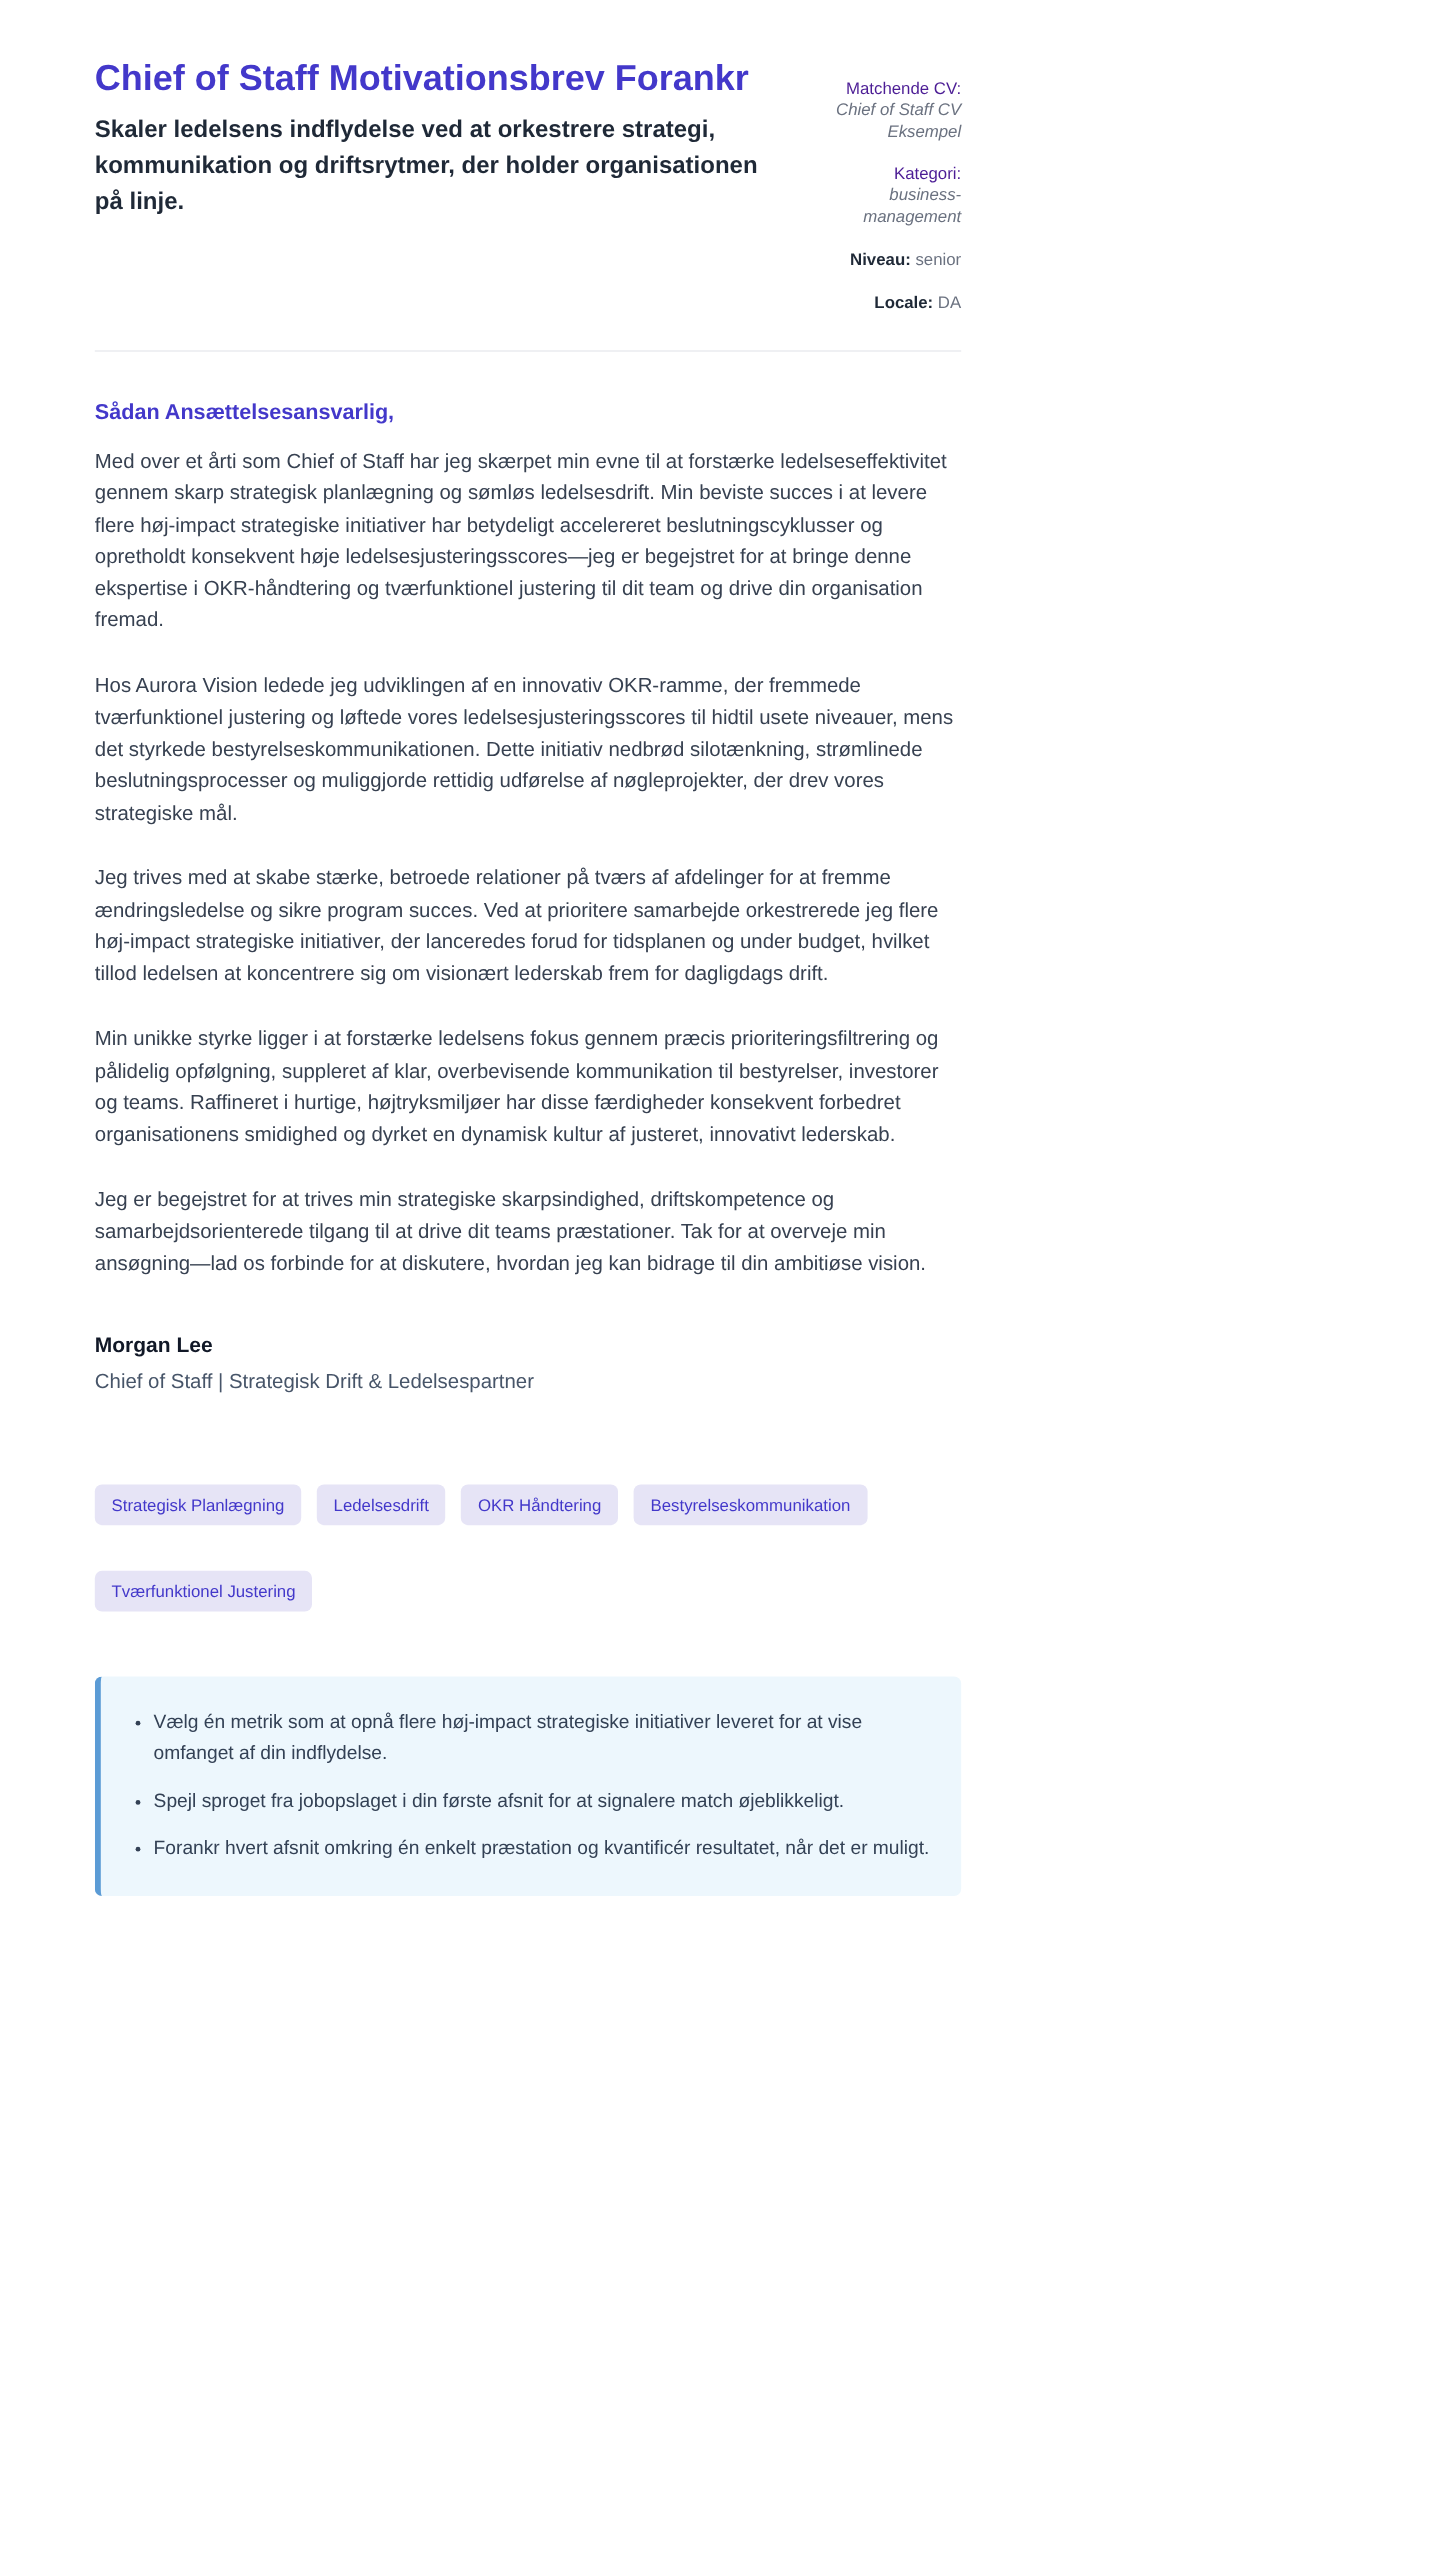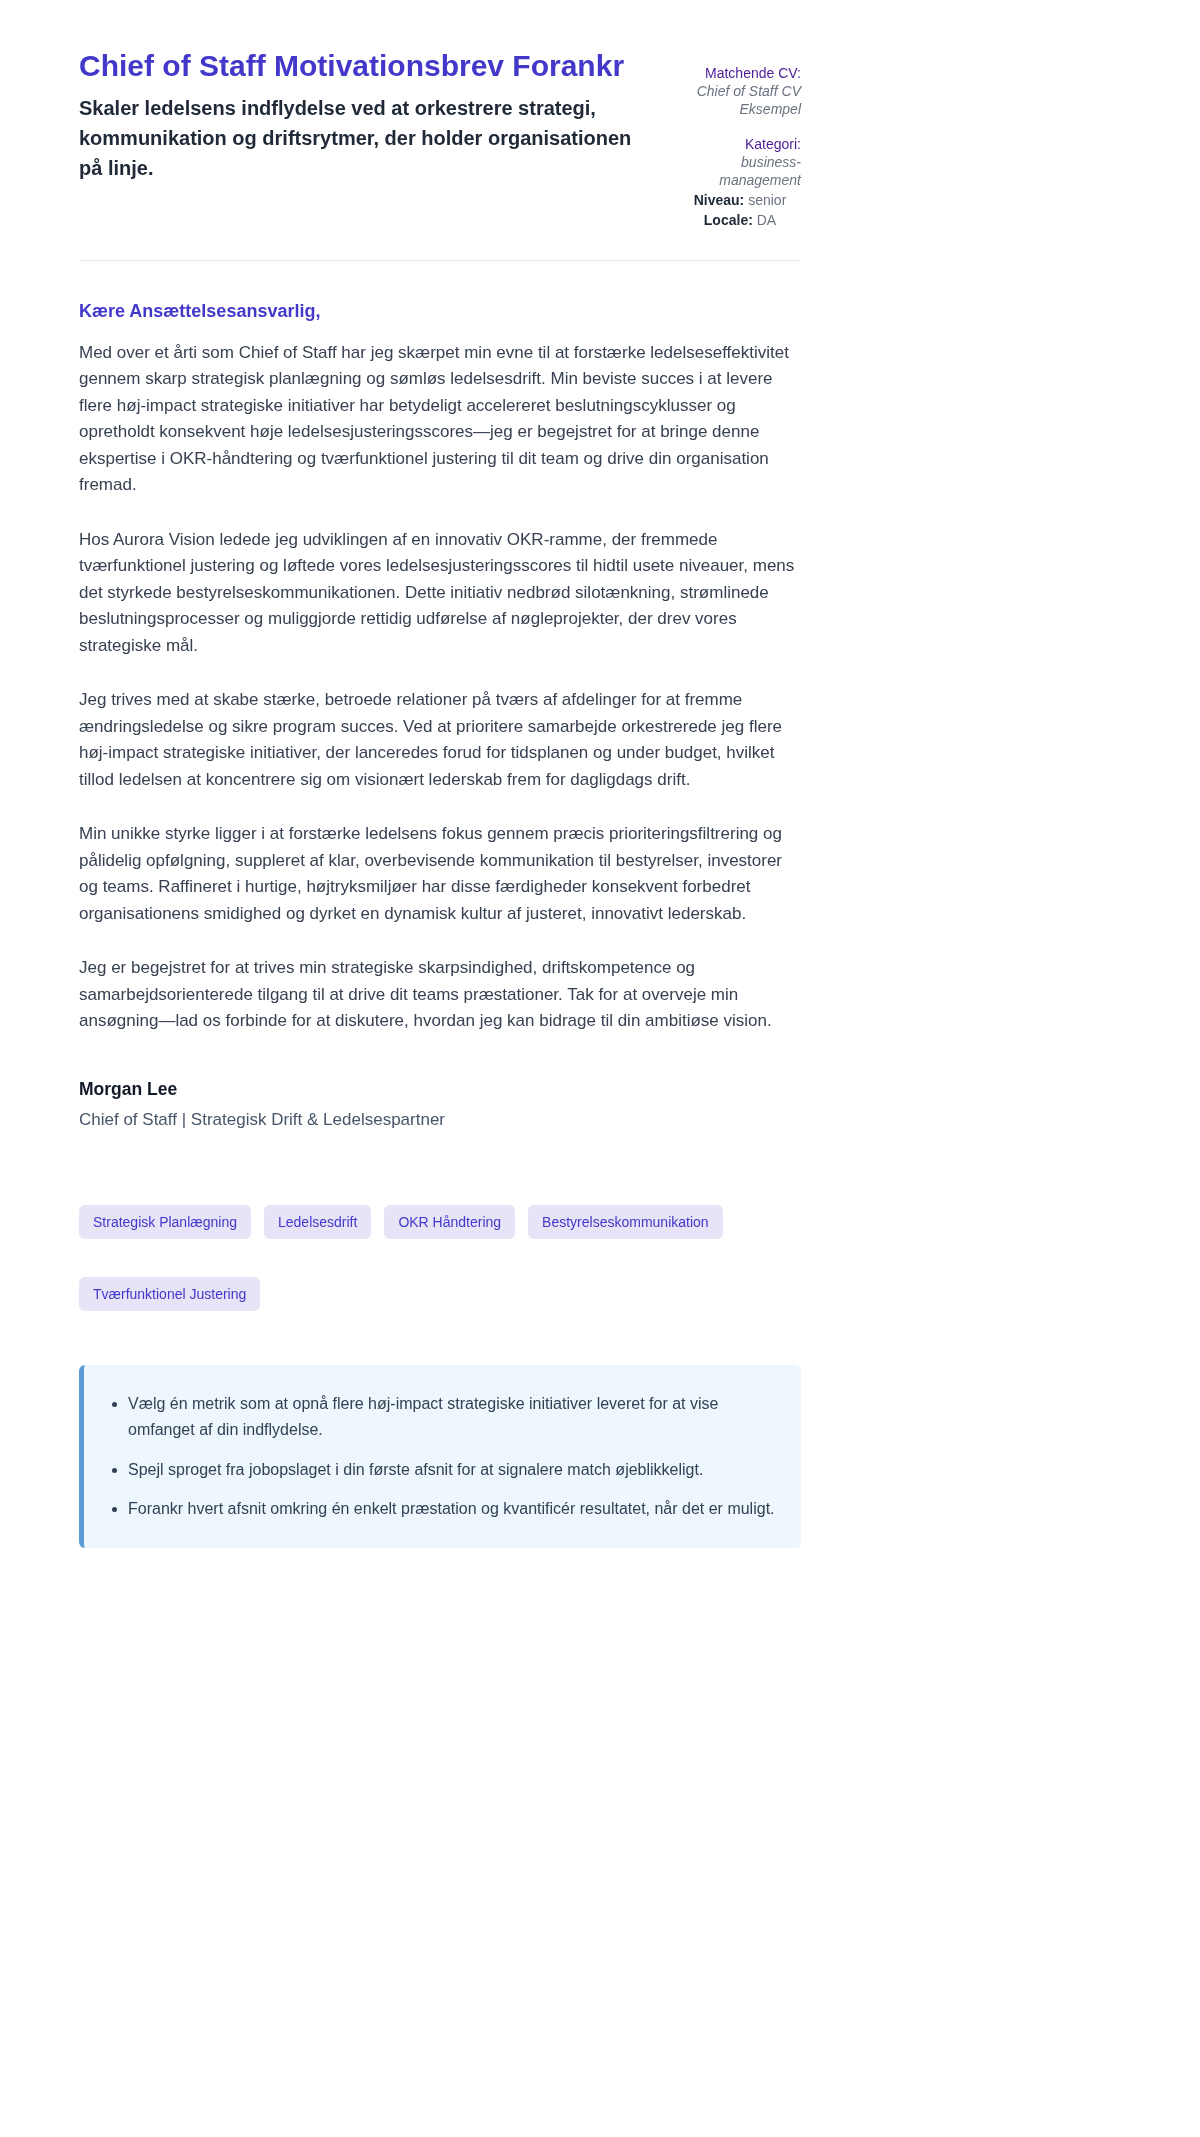--- a/index.html
+++ b/index.html
@@ -26,21 +26,21 @@
   .subtitle {
     margin: 0;
     font-size: 20px;
     line-height: 1.5;
     font-weight: 700;
     color: #1f2937;
   }
   .meta { width: 122px; flex: 0 0 auto; text-align: right; font-size: 14px; line-height: 1.3; }
   .meta-label { font-weight: 400; color: #4c1d95; margin-top: 16px; }
   .meta-value { color: #6b7280; font-style: italic; }
-  .meta-inline { margin-top: 2px; text-align: center; }
+  .meta-inline { margin-top: 18px; }
   .meta-inline .lbl { font-weight: 700; color: #1f2937; }
   .meta-inline .val { color: #6b7280; }
 
   .divider { border: 0; border-top: 1px solid var(--divider, #e5e7eb); margin: 30px 0 0; }
 
   
   .greeting { margin: 40px 0 18px; font-size: 18px; font-weight: 700; color: var(--accent, #4338ca); }
   .para { margin: 0 0 28px; font-size: 17px; line-height: 1.56; color: var(--body-text, #374151); }
   .sig-name { margin: 44px 0 10px; font-size: 17.5px; font-weight: 700; color: #111827; }
   .sig-title { margin: 0; font-size: 17px; color: #475569; }
@@ -93,21 +93,21 @@
       <div class="meta-inline">
         <span class="lbl">Locale:</span>
         <span class="val">DA</span>
       </div>
     </aside>
   </header>
 
   <hr class="divider">
 
   <section class="letter">
-    <p class="greeting">Kære Ansættelsesansvarlig,</p>
+    <p class="greeting">Sådan Ansættelsesansvarlig,</p>
     <p class="para">Med over et årti som Chief of Staff har jeg skærpet min evne til at forstærke ledelseseffektivitet gennem skarp strategisk planlægning og sømløs ledelsesdrift. Min beviste succes i at levere flere høj-impact strategiske initiativer har betydeligt accelereret beslutningscyklusser og opretholdt konsekvent høje ledelsesjusteringsscores—jeg er begejstret for at bringe denne ekspertise i OKR-håndtering og tværfunktionel justering til dit team og drive din organisation fremad.</p>
     <p class="para">Hos Aurora Vision ledede jeg udviklingen af en innovativ OKR-ramme, der fremmede tværfunktionel justering og løftede vores ledelsesjusteringsscores til hidtil usete niveauer, mens det styrkede bestyrelseskommunikationen. Dette initiativ nedbrød silotænkning, strømlinede beslutningsprocesser og muliggjorde rettidig udførelse af nøgleprojekter, der drev vores strategiske mål.</p>
     <p class="para">Jeg trives med at skabe stærke, betroede relationer på tværs af afdelinger for at fremme ændringsledelse og sikre program succes. Ved at prioritere samarbejde orkestrerede jeg flere høj-impact strategiske initiativer, der lanceredes forud for tidsplanen og under budget, hvilket tillod ledelsen at koncentrere sig om visionært lederskab frem for dagligdags drift.</p>
     <p class="para">Min unikke styrke ligger i at forstærke ledelsens fokus gennem præcis prioriteringsfiltrering og pålidelig opfølgning, suppleret af klar, overbevisende kommunikation til bestyrelser, investorer og teams. Raffineret i hurtige, højtryksmiljøer har disse færdigheder konsekvent forbedret organisationens smidighed og dyrket en dynamisk kultur af justeret, innovativt lederskab.</p>
     <p class="para">Jeg er begejstret for at trives min strategiske skarpsindighed, driftskompetence og samarbejdsorienterede tilgang til at drive dit teams præstationer. Tak for at overveje min ansøgning—lad os forbinde for at diskutere, hvordan jeg kan bidrage til din ambitiøse vision.</p>
     <p class="sig-name">Morgan Lee</p>
     <p class="sig-title">Chief of Staff | Strategisk Drift &amp; Ledelsespartner</p>
   </section>
 
   <div class="tags">

